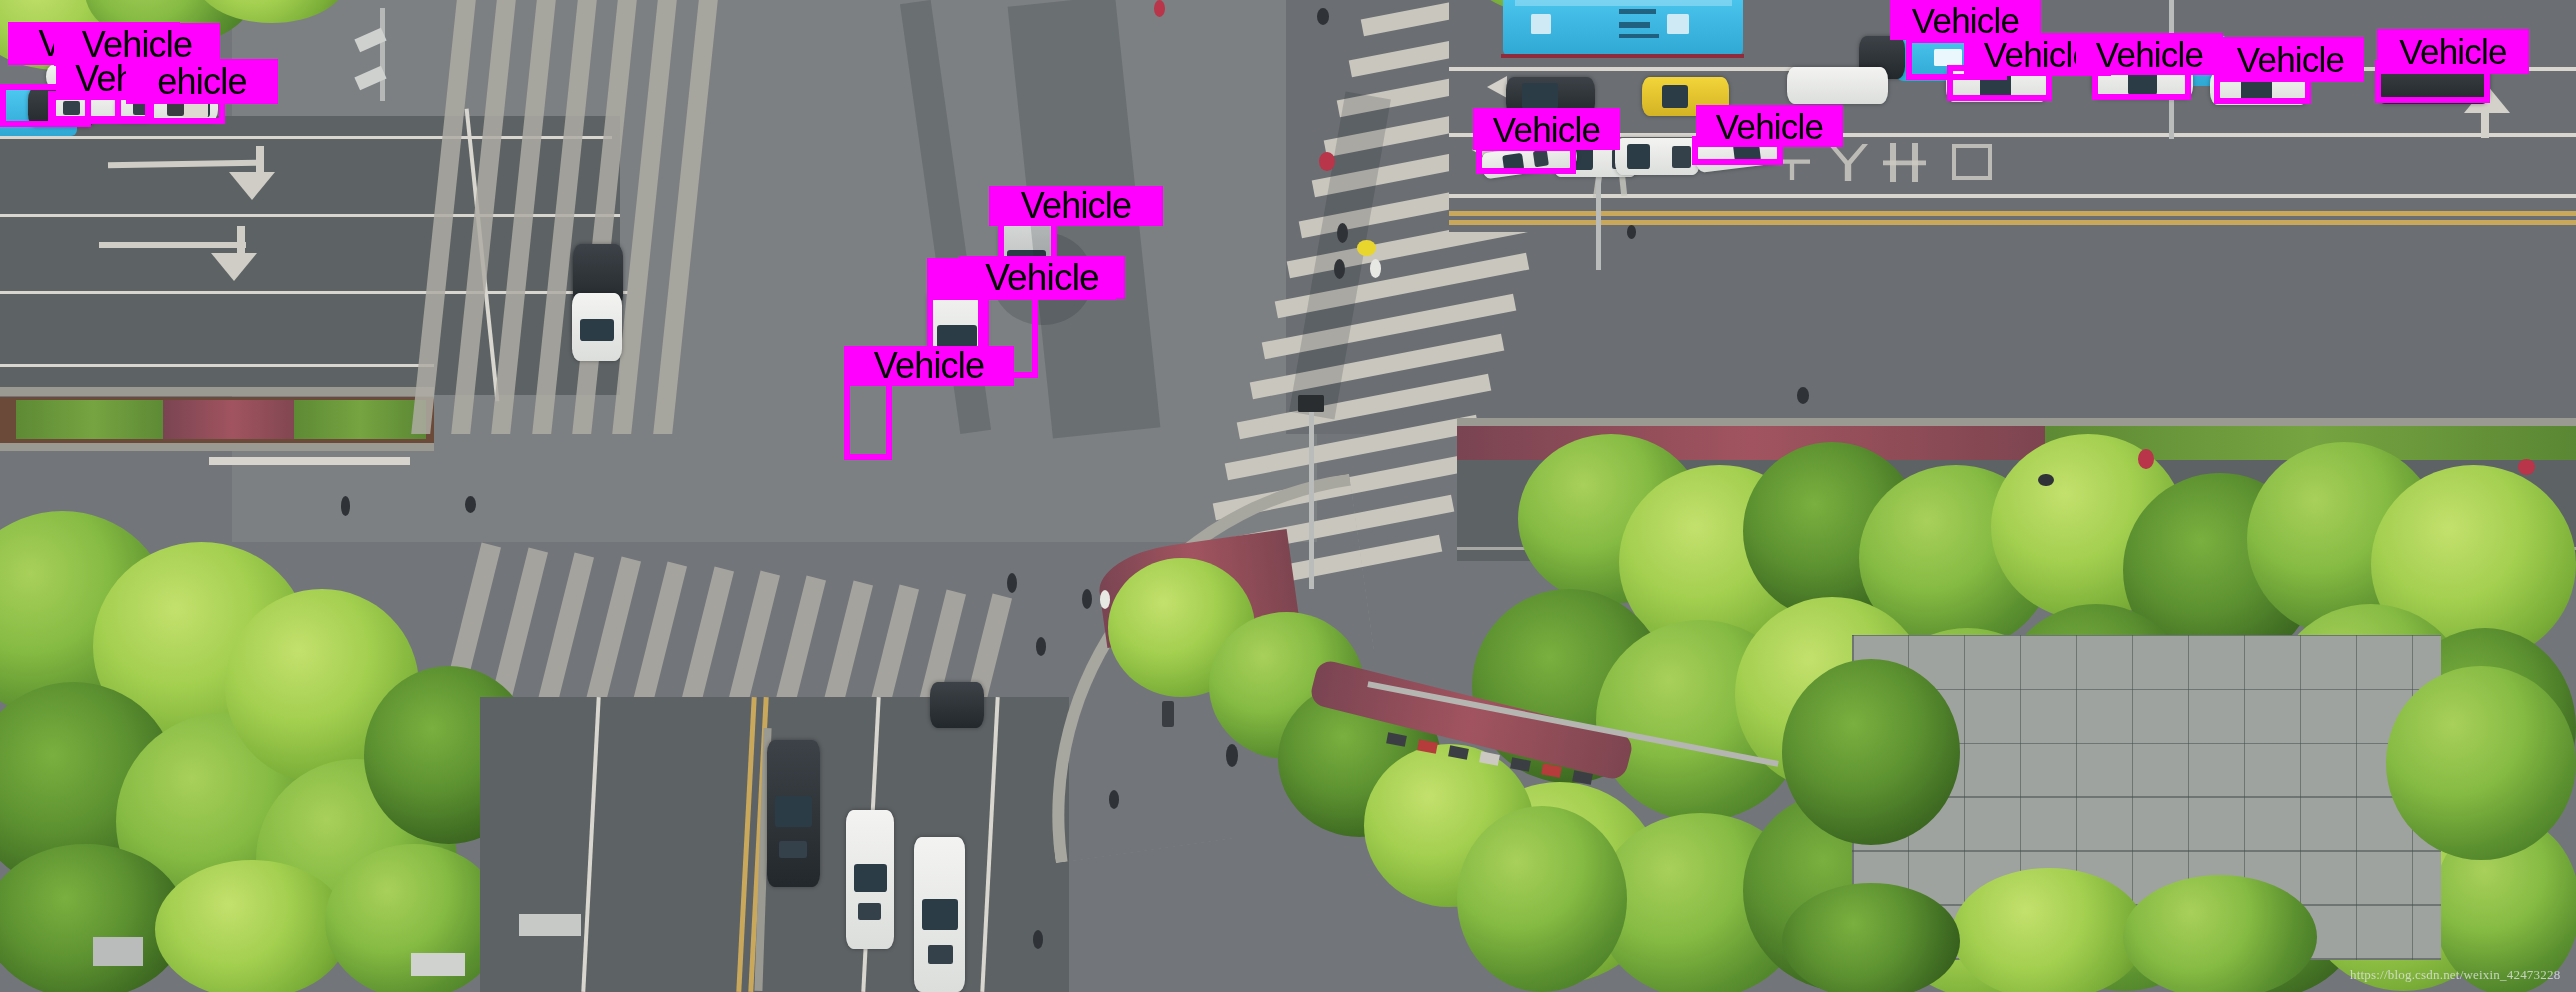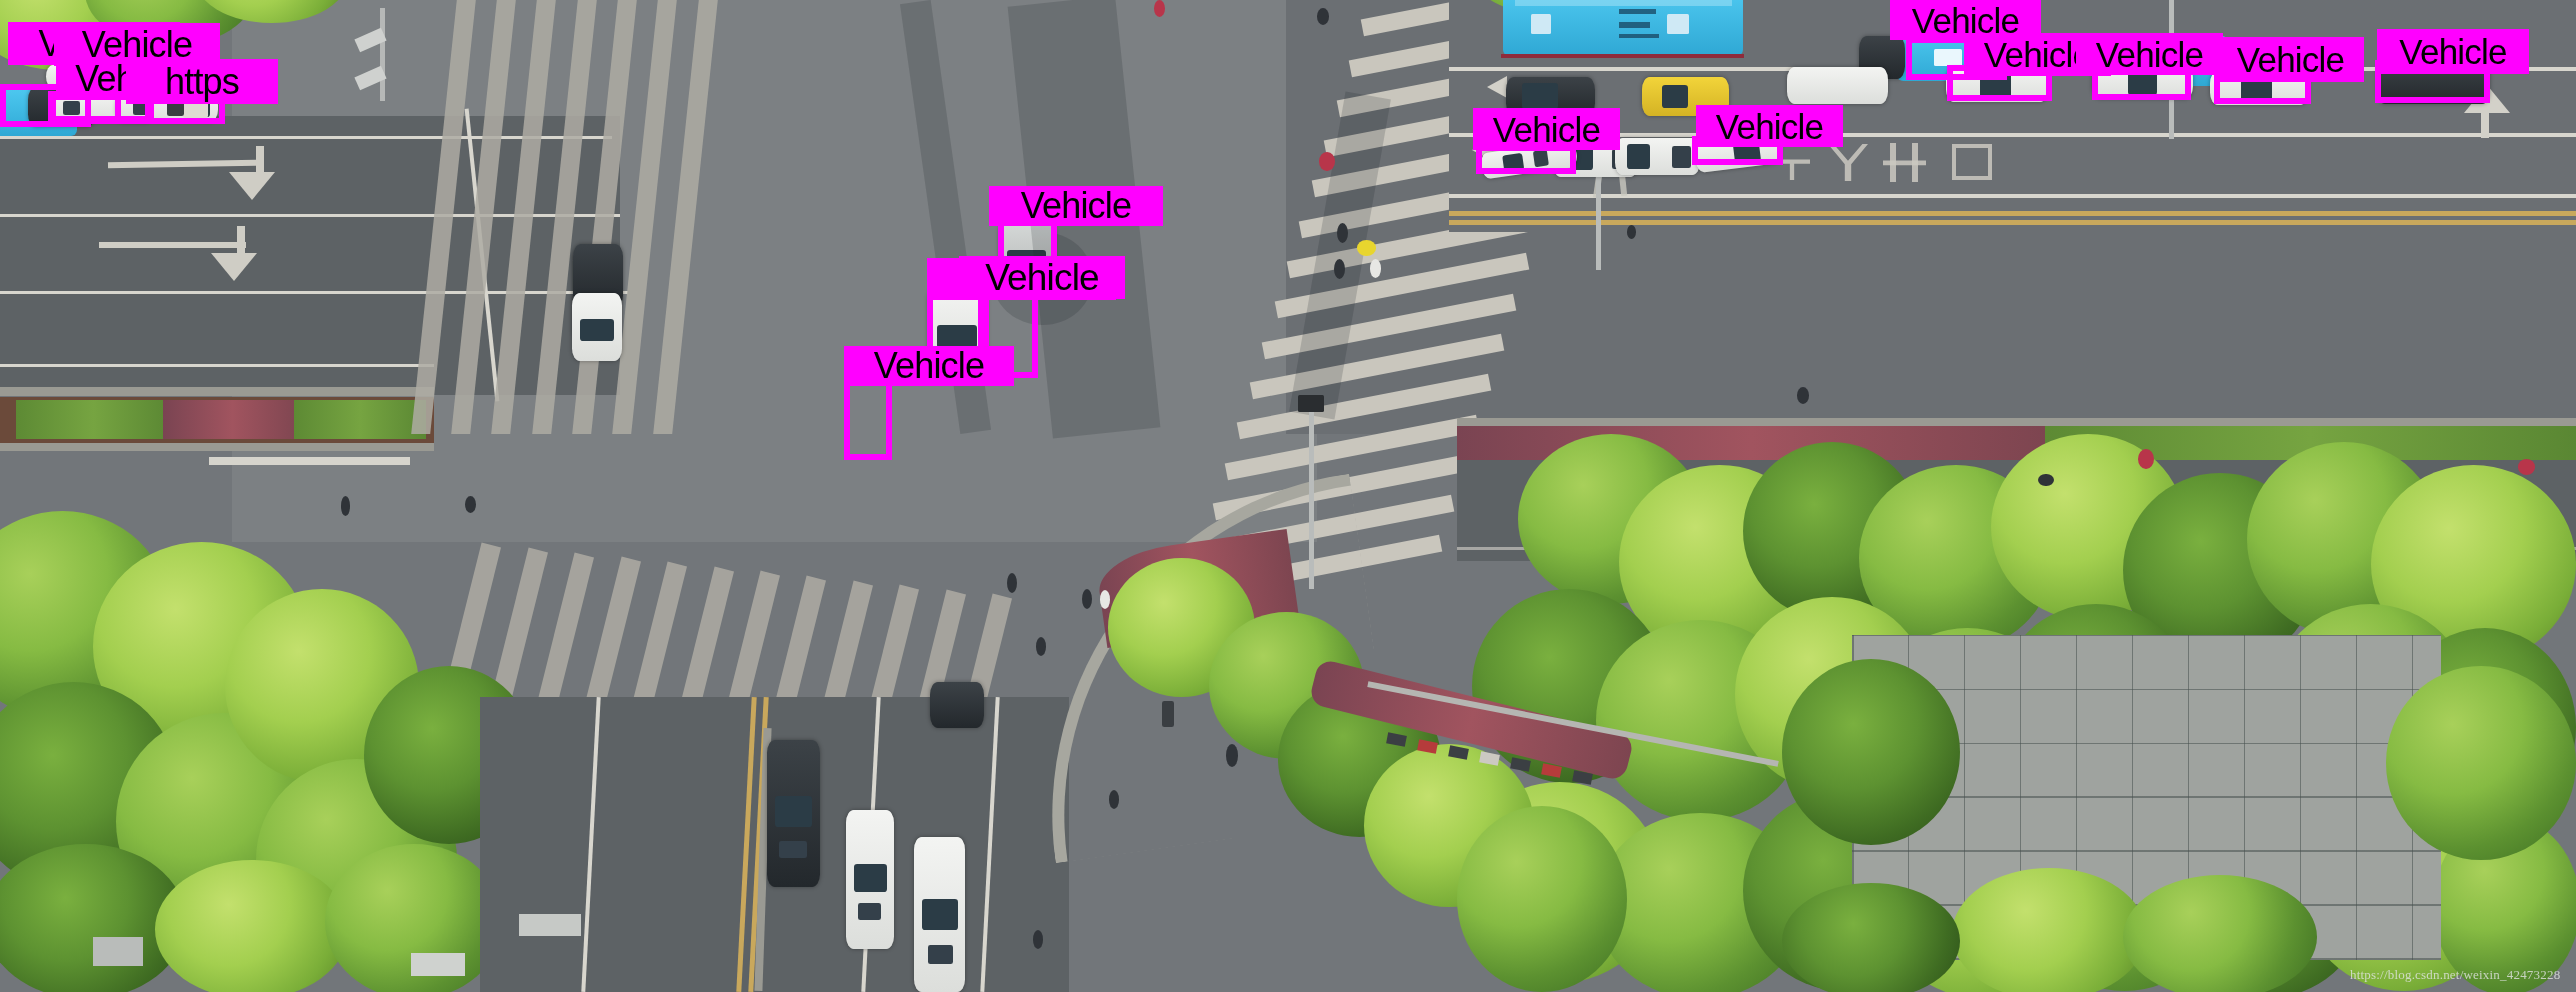--- a/index.html
+++ b/index.html
@@ -427,21 +427,21 @@
   </div>
 
   <div id="overlay">
       <div class="det-box" style="left: 48px; top: 91px; width: 103px; height: 31px; border-color: rgb(255, 0, 255);"></div>
       <div class="det-label" style="left: 7.7px; top: 22px; width: 172px; height: 43px; background: rgb(255, 0, 255); color: rgb(0, 0, 0); font-size: 36px;">Vehicle</div>
       <div class="det-box" style="left: 0px; top: 84px; width: 91px; height: 43px; border-color: rgb(255, 0, 255);"></div>
       <div class="det-label" style="left: 54px; top: 23px; width: 166px; height: 43px; background: rgb(255, 0, 255); color: rgb(0, 0, 0); font-size: 36px;">Vehicle</div>
       <div class="det-box" style="left: 50px; top: 91px; width: 104px; height: 33px; border-color: rgb(255, 0, 255);"></div>
       <div class="det-label" style="left: 56px; top: 57px; width: 149px; height: 43px; background: rgb(255, 0, 255); color: rgb(0, 0, 0); font-size: 36px;">Vehicle</div>
       <div class="det-box" style="left: 115px; top: 91px; width: 110px; height: 33px; border-color: rgb(255, 0, 255);"></div>
-      <div class="det-label" style="left: 126px; top: 59px; width: 152px; height: 45px; background: rgb(255, 0, 255); color: rgb(0, 0, 0); font-size: 36px;">https</div>
+      <div class="det-label" style="left: 126px; top: 59px; width: 152px; height: 45px; background: rgb(255, 0, 255); color: rgb(0, 0, 0); font-size: 36px;">ehicle</div>
       <div class="det-box" style="left: 1906px; top: 37px; width: 101px; height: 43px; border-color: rgb(255, 0, 255);"></div>
       <div class="det-label" style="left: 1890px; top: 0px; width: 151px; height: 40px; background: rgb(255, 0, 255); color: rgb(0, 0, 0); font-size: 35px;">Vehicle</div>
       <div class="det-box" style="left: 1947px; top: 65px; width: 105px; height: 36px; border-color: rgb(255, 0, 255);"></div>
       <div class="det-label" style="left: 1964px; top: 33px; width: 147px; height: 43px; background: rgb(255, 0, 255); color: rgb(0, 0, 0); font-size: 35px;">Vehicle</div>
       <div class="det-box" style="left: 2092px; top: 60px; width: 99px; height: 40px; border-color: rgb(255, 0, 255);"></div>
       <div class="det-label" style="left: 2076px; top: 33px; width: 147px; height: 42px; background: rgb(255, 0, 255); color: rgb(0, 0, 0); font-size: 35px;">Vehicle</div>
       <div class="det-box" style="left: 2214px; top: 70px; width: 97px; height: 34px; border-color: rgb(255, 0, 255);"></div>
       <div class="det-label" style="left: 2217px; top: 37px; width: 147px; height: 45px; background: rgb(255, 0, 255); color: rgb(0, 0, 0); font-size: 35px;">Vehicle</div>
       <div class="det-box" style="left: 2375px; top: 60px; width: 115px; height: 43px; border-color: rgb(255, 0, 255);"></div>
       <div class="det-label" style="left: 2377px; top: 29px; width: 152px; height: 45px; background: rgb(255, 0, 255); color: rgb(0, 0, 0); font-size: 35px;">Vehicle</div>

